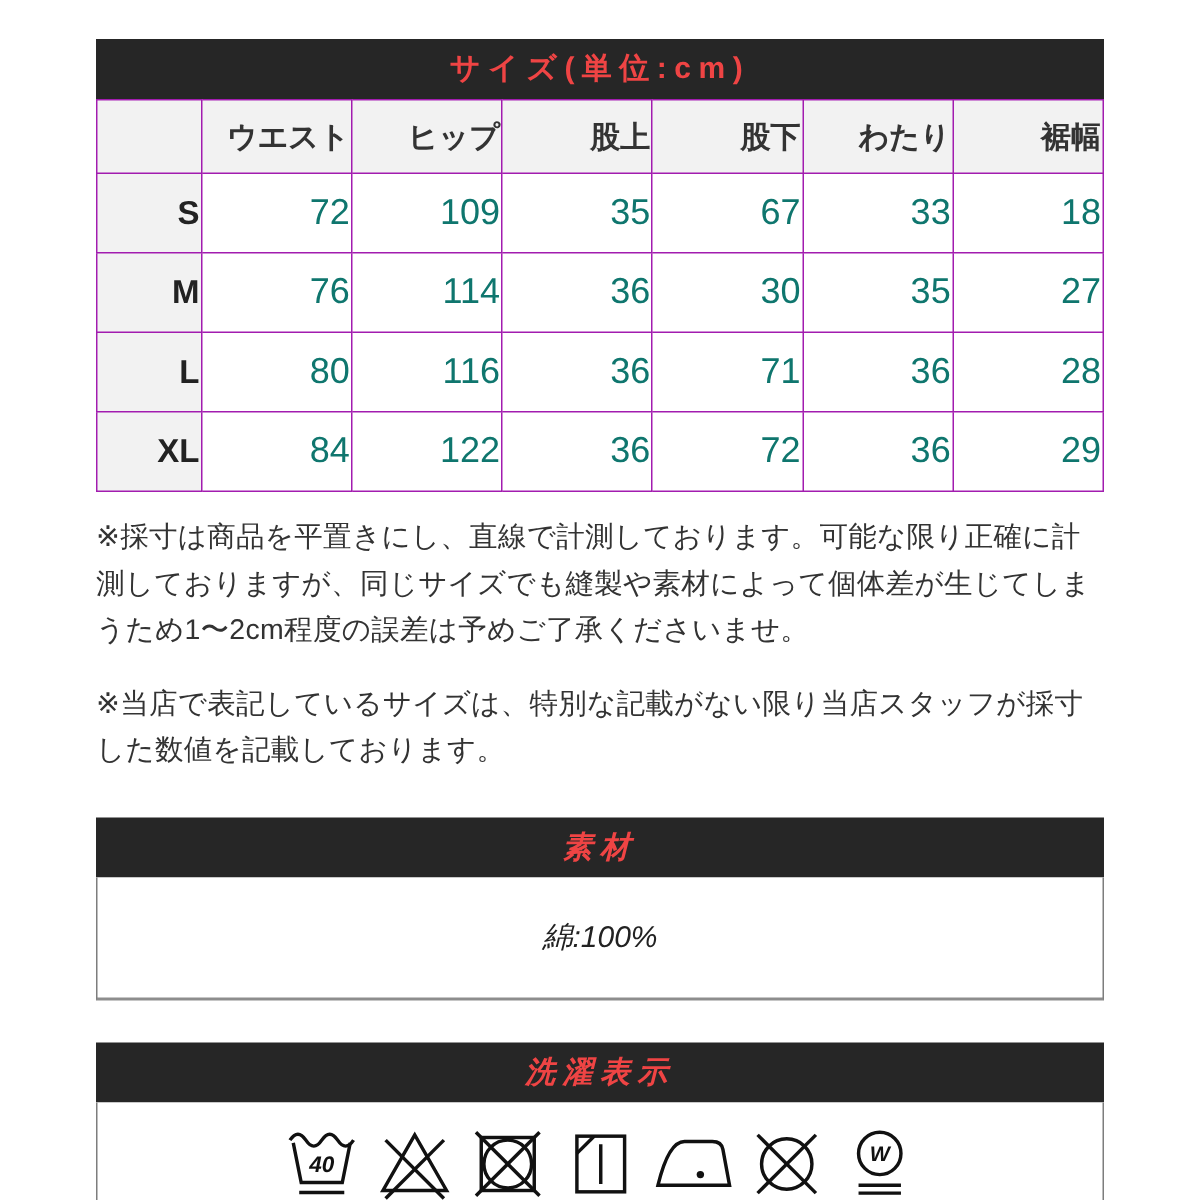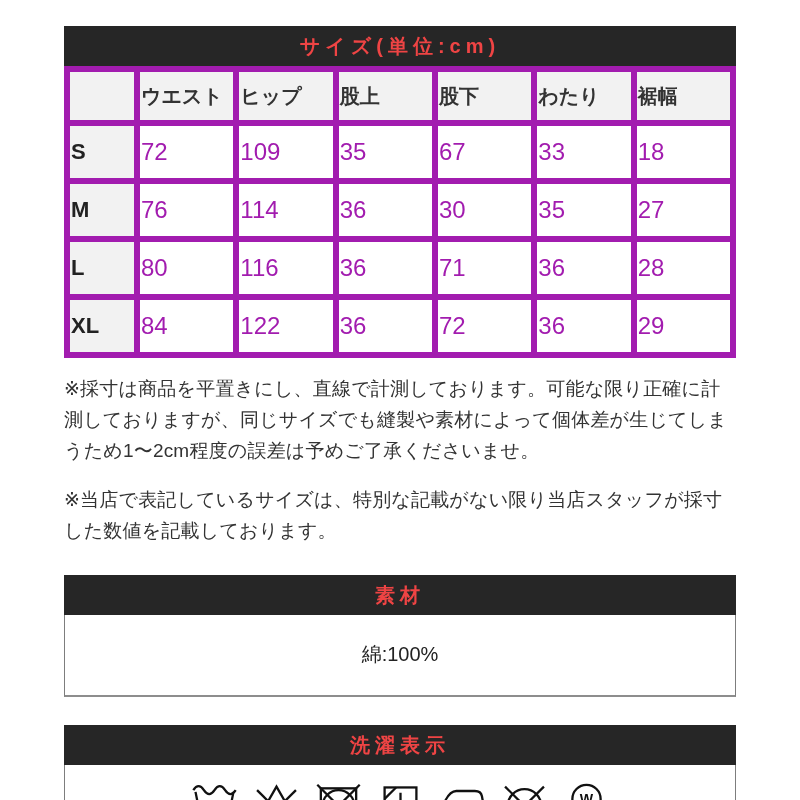--- a/index.html
+++ b/index.html
@@ -11,30 +11,30 @@
 
   
   .bar{
     background:#262626;color:#ef4444;text-align:center;
     font-weight:bold;font-size:20px;letter-spacing:5px;
     height:40px;line-height:40px;
   }
 
   
   table.size{width:100%;border-collapse:collapse;table-layout:fixed;}
-  table.size th,table.size td{border:6px solid #a21caf;text-align:left;vertical-align:middle;}
+  table.size th,table.size td{border:1px solid #a21caf;text-align:right;vertical-align:middle;}
   table.size col.lblcol{width:70px;}
   table.size thead th{height:46px;background:#f2f2f2;font-size:20px;font-weight:bold;color:#333;}
   table.size tbody th{background:#f2f2f2;font-size:22px;font-weight:bold;color:#222;height:50px;}
-  table.size tbody td{background:#ffffff;font-size:24px;color:#a21caf;height:50px;font-weight:400;}
+  table.size tbody td{background:#ffffff;font-size:24px;color:#0f766e;height:50px;font-weight:400;}
 
   .note{font-size:19px;line-height:1.62;color:#333;margin-top:16px;letter-spacing:0.2px;}
   .note:first-of-type{}
 
-  .section{margin-top:28px;}
+  .section{margin-top:28px;font-style:italic;}
   .boxed{border:1px solid #7d7d7d;border-top:none;border-bottom-width:2px;border-bottom-color:#8d8d8d;}
   .box-body{display:flex;align-items:center;justify-content:center;background:#fff;}
   .material-body{height:80px;font-size:20px;color:#222;}
   .care-body{height:82px;gap:9px;}
 
   .care-icon{display:block;}
   .care-icon path,.care-icon line,.care-icon circle,.care-icon rect,.care-icon polyline{
     fill:none;stroke:#111;stroke-width:2.6;stroke-linecap:butt;
   }
   .care-icon text{fill:#111;stroke:none;font-family:"Liberation Sans",sans-serif;font-weight:bold;}

